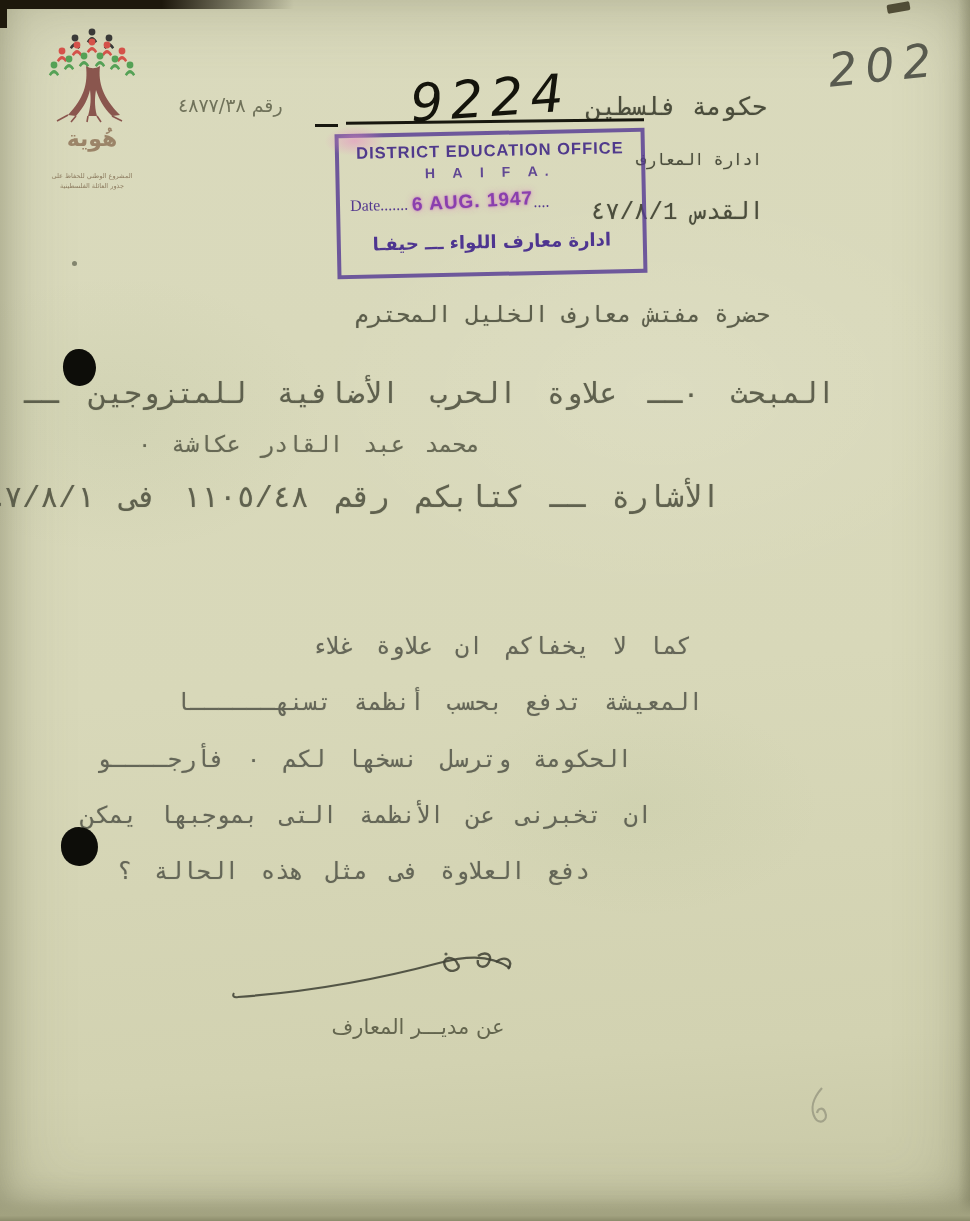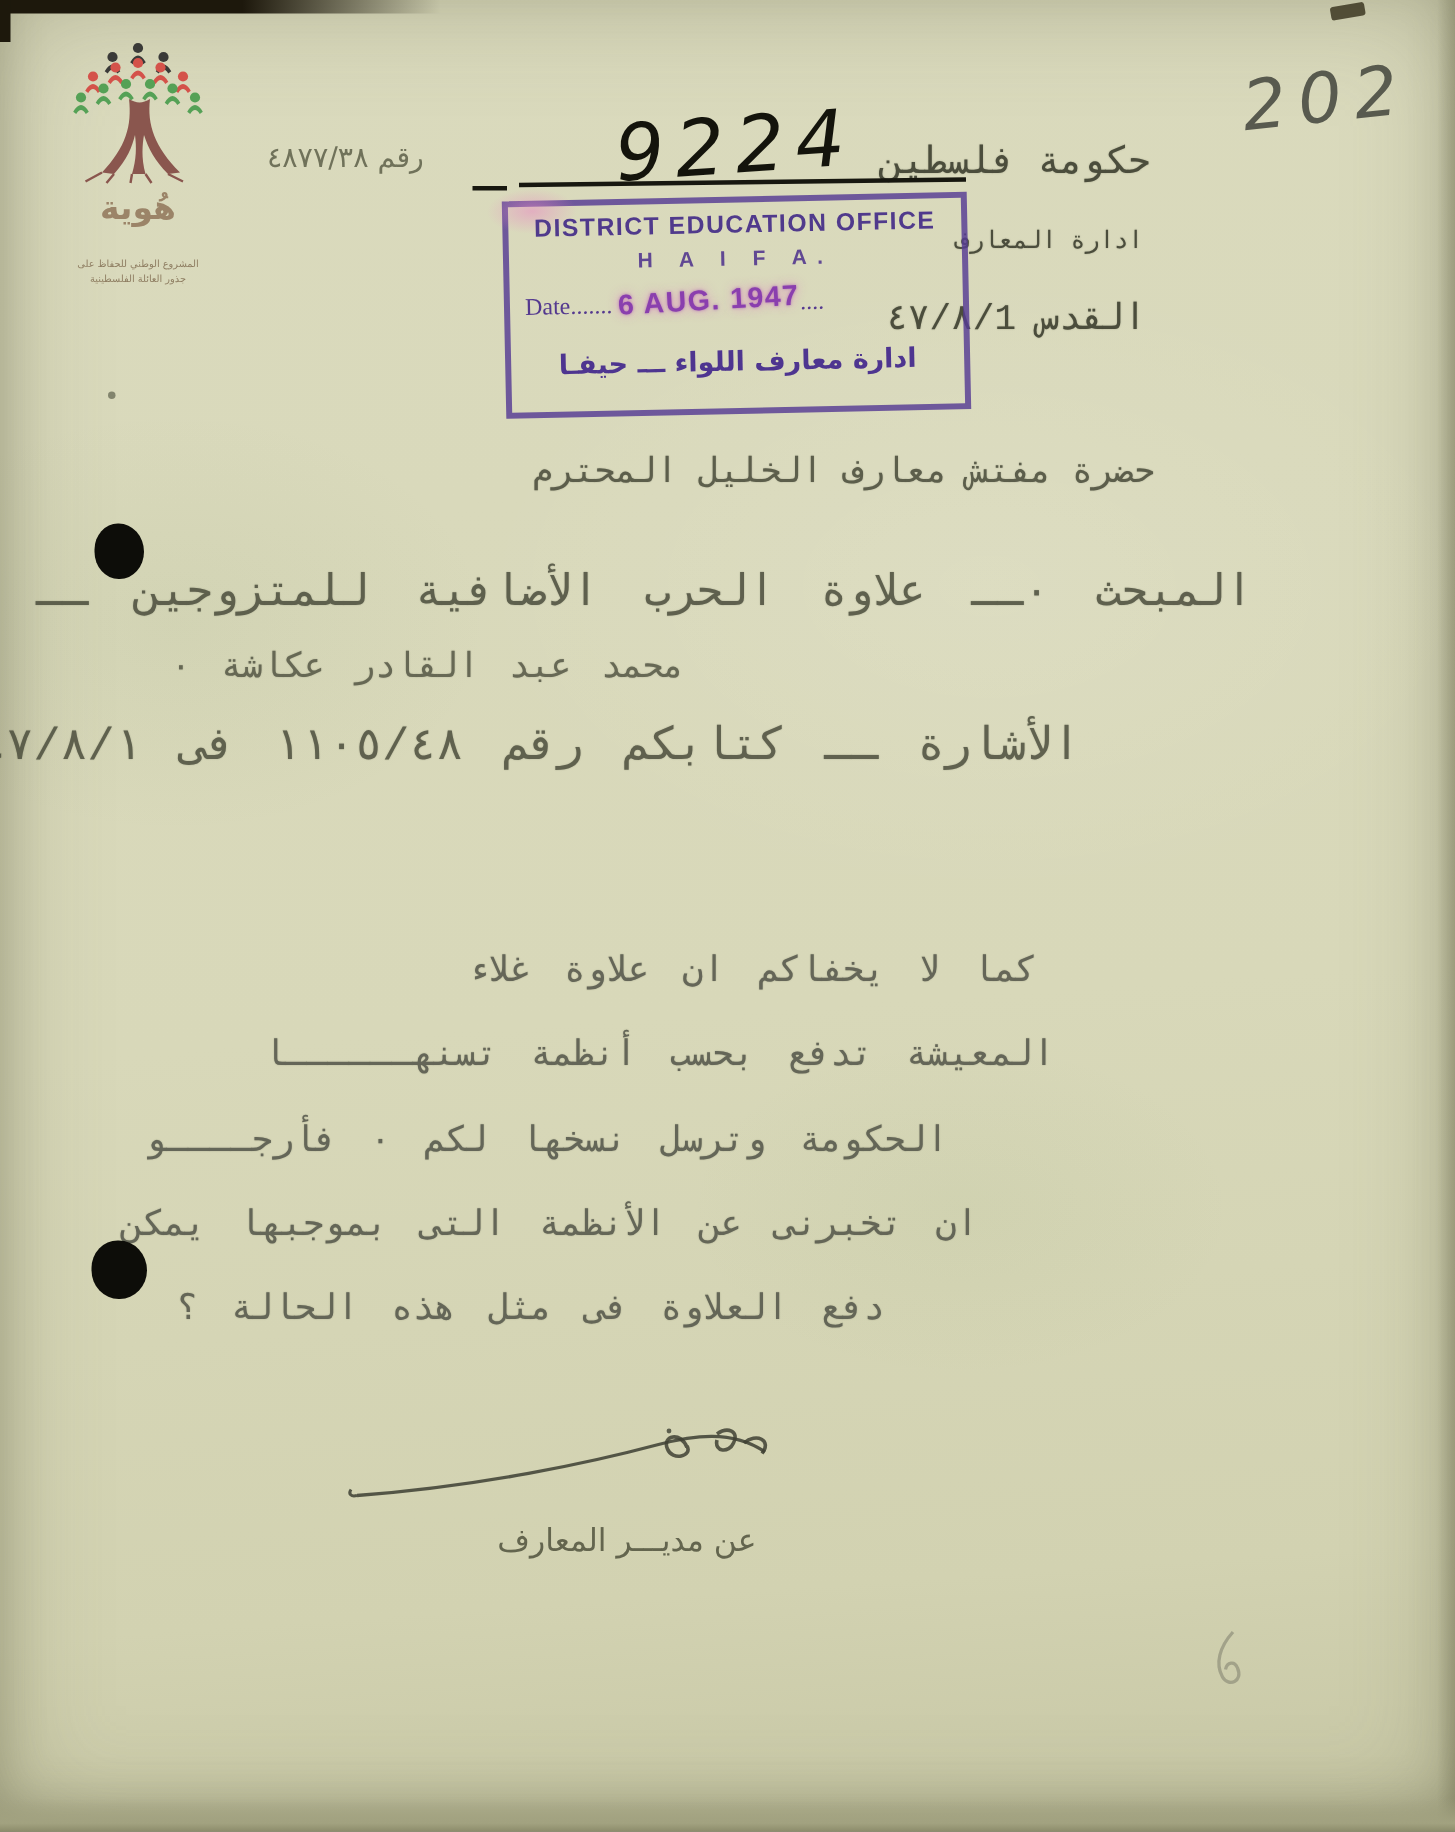--- a/index.html
+++ b/index.html
@@ -45,21 +45,21 @@
   .stamp-l2{left:0;top:29px;width:100%;text-align:center;font-family:"Liberation Sans",sans-serif;
             font-weight:bold;font-size:14px;letter-spacing:7px;color:#54398f;opacity:.9;}
   .stamp-daterow{left:10px;top:56px;width:290px;font-family:"Liberation Serif",serif;font-size:16px;color:#54398f;}
   .stamp-datestamp{display:inline-block;font-family:"Liberation Sans",sans-serif;font-weight:bold;font-size:19px;
             color:#8a3fae;transform:rotate(-2deg) translateY(-1px);
             text-shadow:0 0 7px rgba(225,130,195,.85),0 0 2px rgba(138,63,174,.7);letter-spacing:1px;}
   .stamp-ar{left:0;top:96px;width:100%;text-align:center;direction:rtl;font-weight:bold;font-size:18px;color:#4e3590;}
   
   .salutation{right:200px;top:301px;font-size:23px;opacity:.88;}
   .subject1{right:135px;top:376px;font-size:29px;word-spacing:13px;opacity:.86;}
-  .subject2{right:514px;top:431px;font-size:23px;word-spacing:6px;opacity:.80;text-align:center;}
+  .subject2{right:490px;top:431px;font-size:23px;word-spacing:6px;opacity:.80;text-align:center;}
   .reference{right:250px;top:479px;font-size:30px;word-spacing:8px;opacity:.85;}
   .bl{font-size:23.5px;color:#54564a;word-spacing:8px;opacity:.87;}
   .bl1{right:279px;top:632px;}
   .bl2{right:267px;top:688px;}
   .bl3{right:338px;top:745px;}
   .bl4{right:318px;top:801px;}
   .bl5{right:380px;top:857px;}
   
   .hole{background:#0d0d09;border-radius:48% 52% 50% 50%;}
   .hole1{left:63px;top:349px;width:33px;height:37px;}

